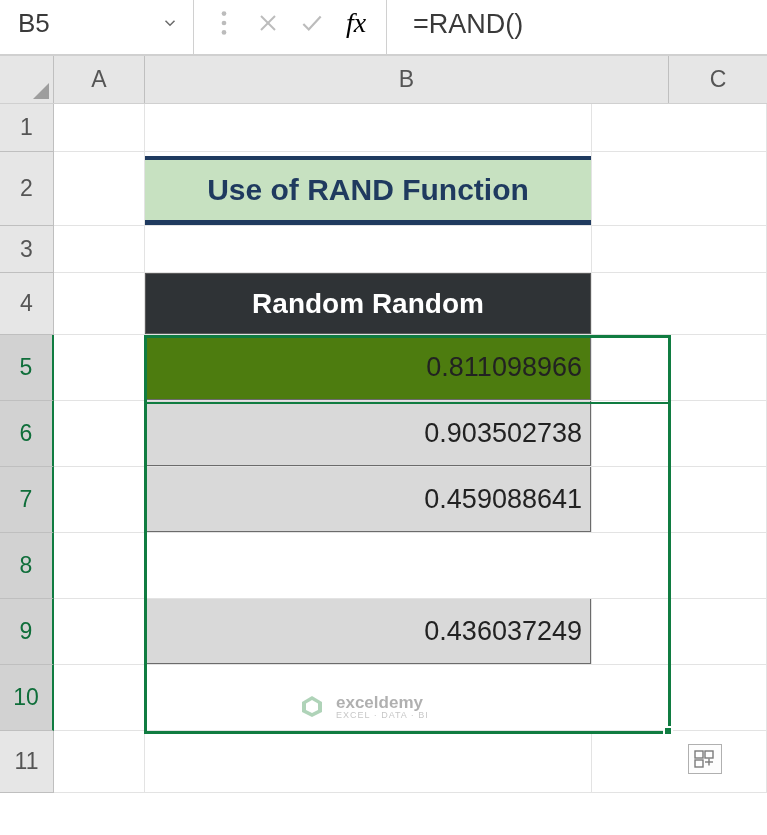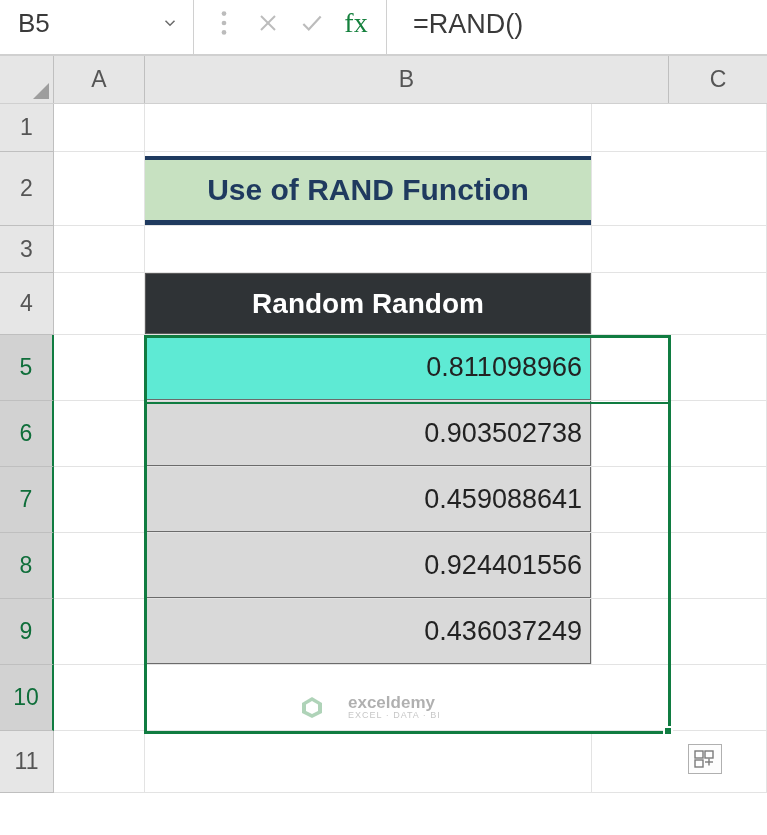--- a/index.html
+++ b/index.html
@@ -44,23 +44,24 @@
 }
 .fb-icon {
   width: 40px;
   height: 40px;
   display: flex;
   align-items: center;
   justify-content: center;
   color: #9a9a9a;
 }
 .fb-icon.fx {
+  font-style: italic;
   font-family: "Times New Roman", serif;
   font-size: 28px;
-  color: #15803d;
+  color: #000000;
 }
 .formula-input {
   border: none;
   outline: none;
   font-size: 27px;
   padding-left: 26px;
   color: #3a3a3a;
   background: transparent;
   flex: 1;
   height: 60px;
@@ -171,21 +172,21 @@
   border-left: 1px solid #6b6b6b;
   border-right: 1px solid #6b6b6b;
   border-bottom: 1px solid #6b6b6b;
   display: flex;
   align-items: center;
   justify-content: flex-end;
   padding-right: 8px;
   font-size: 27px;
   color: #222;
 }
-.data-cell.first { background: #5eead4; }
+.data-cell.first { background: #4d7c0f; }
 .selection-box {
   position: absolute;
   border: 3px solid #107c41;
   pointer-events: none;
   left: 90px;
   top: 231px;
   width: 527px;
   height: 399px;
 }
 .inner-active {
@@ -214,22 +215,22 @@
   background: #fdfdfd;
   display: flex;
   align-items: center;
   justify-content: center;
 }
 .watermark {
   position: absolute;
   left: 300px;
   top: 694px;
   display: flex;
-  align-items: center;
-  gap: 24px;
+  align-items: flex-start;
+  gap: 12px;
   opacity: 0.55;
   font-size: 14px;
 }
 .watermark .wm-logo {
   width: 24px; height: 24px;
   color: #6fb07f;
 }
 .watermark .wm-text {
   display: flex; flex-direction: column;
   line-height: 1;
@@ -344,23 +345,20 @@
     </div>
     <div class="grid-row h-data">
       <div class="cell cell-A"></div>
       <div class="cell cell-B">
           <div class="data-cell">0.459088641</div>
         </div>
       <div class="cell cell-C"></div>
     </div>
     <div class="grid-row h-data">
       <div class="cell cell-A"></div>
-      <div class="cell cell-B">
-          <div class="data-cell">0.924401556</div>
-        </div>
       <div class="cell cell-C"></div>
     </div>
     <div class="grid-row h-data">
       <div class="cell cell-A"></div>
       <div class="cell cell-B">
           <div class="data-cell">0.436037249</div>
         </div>
       <div class="cell cell-C"></div>
     </div>
     <div class="grid-row h-data">

